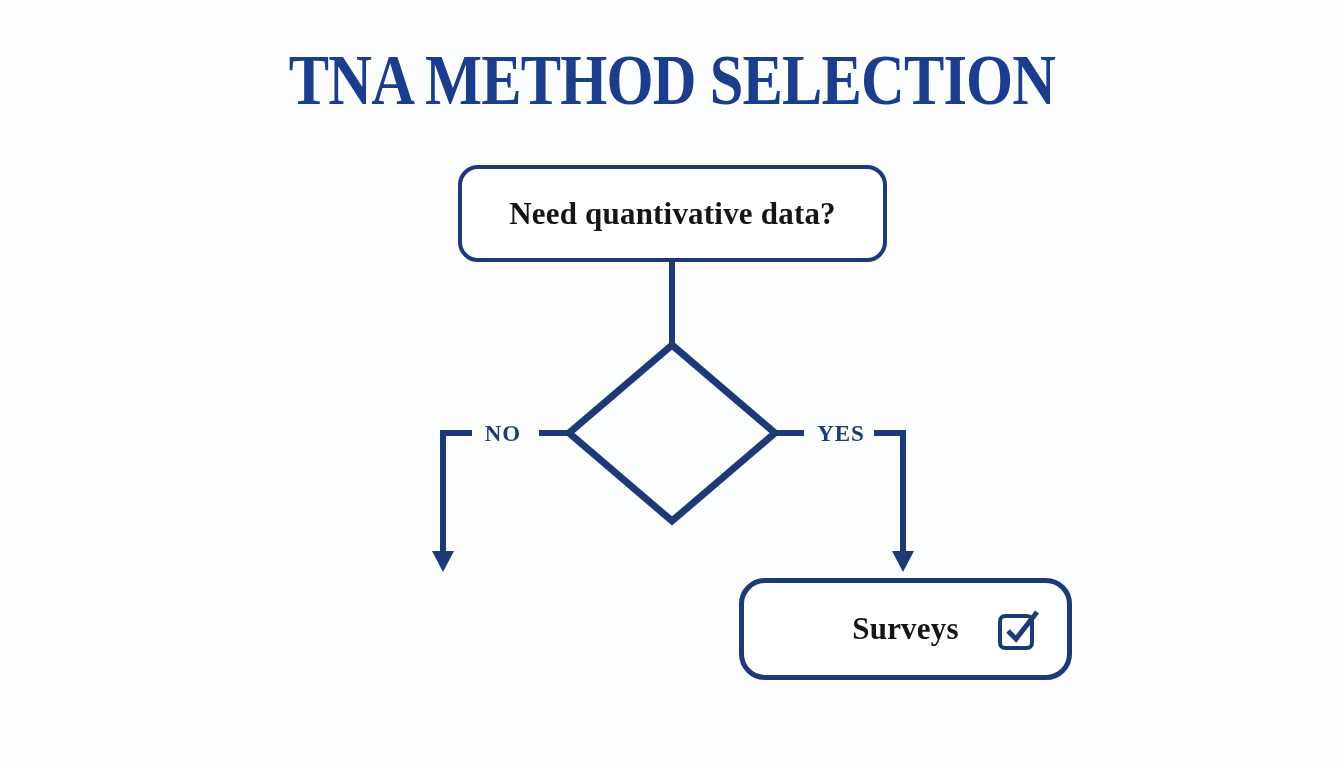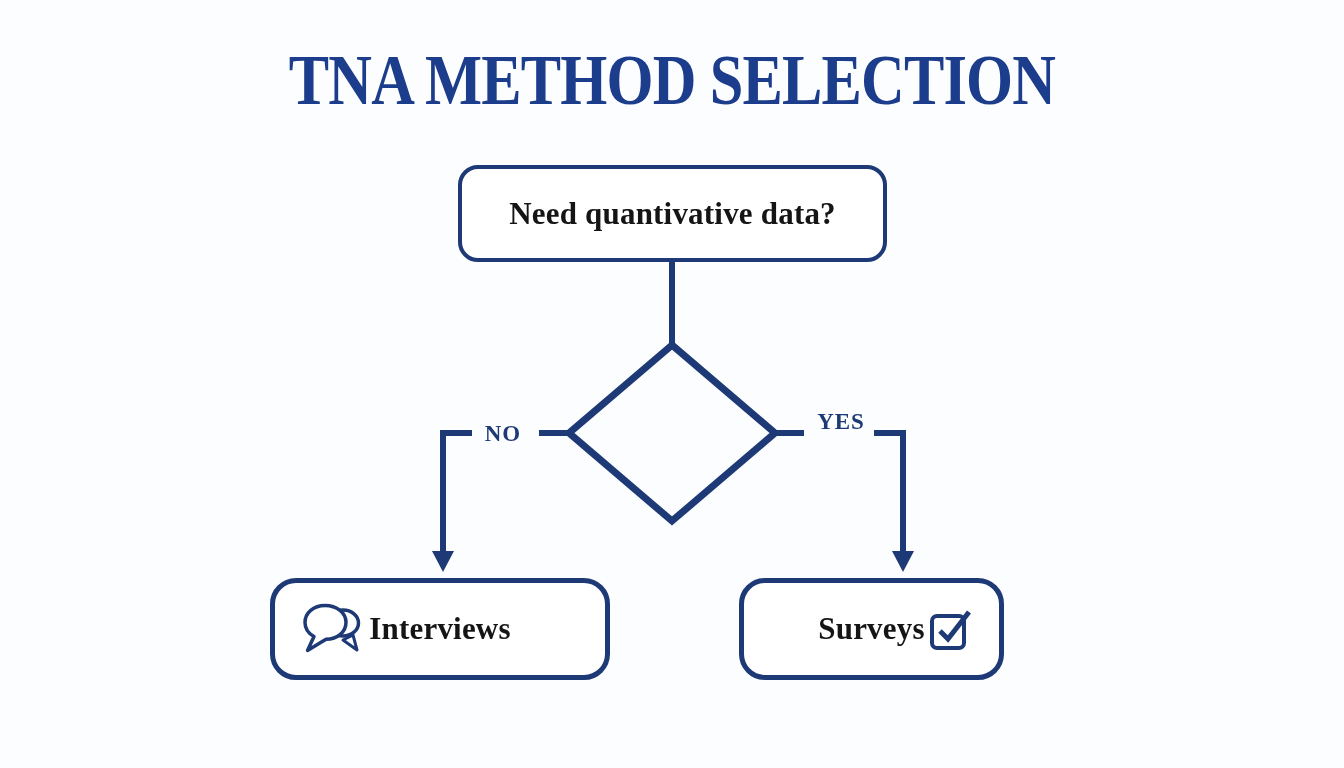--- a/index.html
+++ b/index.html
@@ -63,21 +63,21 @@
     width: 429px; height: 97px;
     border-width: 4px;
     border-radius: 20px;
   }
   .node-interviews {
     left: 270px; top: 578px;
     width: 340px; height: 102px;
   }
   .node-surveys {
     left: 739px; top: 578px;
-    width: 265px; height: 102px;
+    width: 333px; height: 102px;
   }
   .node .icon {
     position: absolute;
     top: 50%;
     transform: translateY(-50%);
     display: flex;
   }
   .icon-chat { left: 27px; }
   .icon-check { right: 27px; }
   .icon svg .ln {
@@ -91,21 +91,21 @@
   .branch-label {
     position: absolute;
     transform: translate(-50%, -50%);
     color: var(--navy);
     font-weight: bold;
     font-size: 23px;
     letter-spacing: 1px;
     white-space: nowrap;
   }
   .label-no  { left: 503px; top: 434px; }
-  .label-yes { left: 841px; top: 422px; }
+  .label-yes { left: 841px; top: 434px; }
 </style>
 </head>
 <body>
 
 <div class="canvas">
 
   <div class="title">TNA METHOD SELECTION</div>
 
   <svg class="connectors" viewBox="0 0 1344 768" xmlns="http://www.w3.org/2000/svg">
 
@@ -124,30 +124,20 @@
     <polygon class="solid" points="903,572 892,551 914,551"></polygon>
   </svg>
 
   <div class="node node-question">
     <span>Need quantivative data?</span>
   </div>
 
   <div class="branch-label label-no">NO</div>
   <div class="branch-label label-yes">YES</div>
 
-  <div class="node node-interviews">
-    <span class="icon icon-chat">
-      <svg width="62" height="54" viewBox="0 0 62 54" xmlns="http://www.w3.org/2000/svg">
-        <ellipse class="ln" cx="41" cy="21" rx="15.5" ry="13" stroke-width="3.5"></ellipse>
-        <path class="fillwhite" d="M 51 33 L 55 48 L 41 38 Z" stroke-width="3" stroke-linejoin="round"></path>
-        <path class="fillwhite" d="M 23 3.5 C 11.5 3.5 3 11 3 20.5 C 3 26.5 6.5 31.5 12 34.5 L 5.5 48.5 L 24 37.3 C 35.5 37.2 44 29.8 44 20.5 C 44 11 35 3.5 23 3.5 Z" stroke-width="3.5" stroke-linejoin="round"></path>
-      </svg>
-    </span>
-    <span>Interviews</span>
-  </div>
 
   <div class="node node-surveys">
     <span>Surveys</span>
     <span class="icon icon-check">
       <svg width="44" height="48" viewBox="0 0 44 48" xmlns="http://www.w3.org/2000/svg">
         <rect class="ln" x="4" y="11" width="32" height="32" rx="5" stroke-width="4"></rect>
         <polyline class="ln" points="12,26 20,34 41,7" stroke-width="5"></polyline>
       </svg>
     </span>
   </div>

